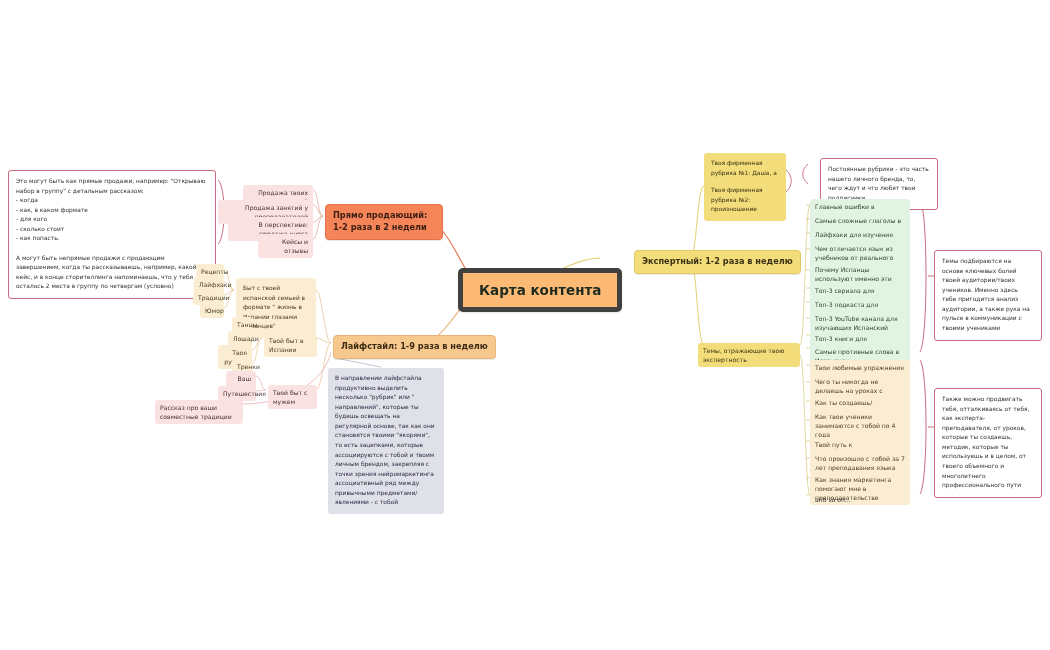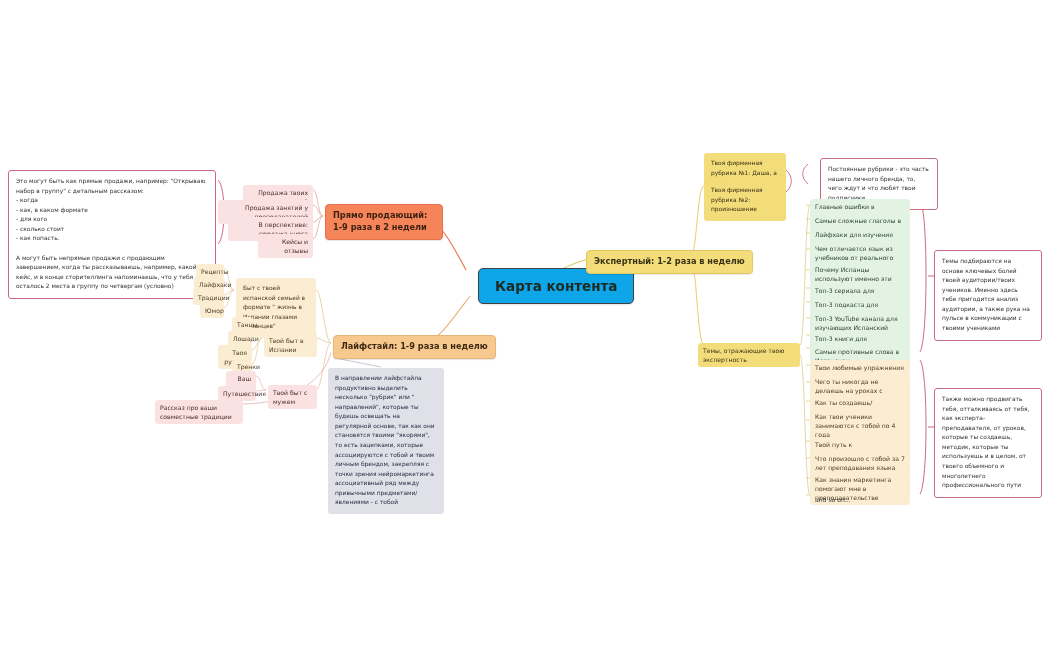--- a/index.html
+++ b/index.html
@@ -7,25 +7,24 @@
     width:1050px;height:650px;background:#ffffff;
     font-family:"DejaVu Sans","Liberation Sans",sans-serif;
     overflow:hidden;position:relative;
   }
   #canvas{position:absolute;left:0;top:0;width:1050px;height:650px;}
   svg.links{position:absolute;left:0;top:0;width:1050px;height:650px;pointer-events:none;}
   .node{position:absolute;box-sizing:border-box;}
 
   
   .central{
-    background:#0ea5e9;border:1px solid #404040;border-radius:5px;
+    background:#fdba74;border:5px solid #404040;border-radius:5px;
     color:#1d2a20;font-size:13.5px;font-weight:bold;
     padding:9px 16px;white-space:nowrap;
     box-shadow:0 1px 2px rgba(0,0,0,.10);
-    margin-left:20px;
   }
   
   .branch{
     border-radius:4px;font-size:8.2px;font-weight:bold;
     padding:5px 7px;line-height:1.45;
     box-shadow:0 1px 1px rgba(0,0,0,.10);
   }
   .branch.sales{background:#f58559;border:1px solid #e7714a;color:#3c1f13;width:118px;}
   .branch.life{background:#f8c98e;border:1px solid #e9b477;color:#3d2a14;white-space:nowrap;}
   .branch.expert{background:#f3dd7a;border:1px solid #e2c95e;color:#3a3214;white-space:nowrap;}
@@ -121,21 +120,21 @@
 
     <path d="M920 200 C 928 210, 928 340, 920 352" stroke="#c96b7e" stroke-width="1" fill="none"></path>
     <path d="M928 276 L 934 276" stroke="#c96b7e" stroke-width="1" fill="none"></path>
 
     <path d="M920 360 C 928 370, 928 482, 920 494" stroke="#c96b7e" stroke-width="1" fill="none"></path>
     <path d="M928 427 L 934 427" stroke="#c96b7e" stroke-width="1" fill="none"></path>
   </svg>
 
   <div class="node central" style="left:458px;top:268px;">Карта контента</div>
 
-  <div class="node branch sales" style="left:325px;top:204px;">Прямо продающий: 1-9 раза в 2 недели</div>
+  <div class="node branch sales" style="left:325px;top:204px;">Прямо продающий: 1-2 раза в 2 недели</div>
 
   <div class="node pill rose" style="left:243px;top:185px;width:70px;text-align:right;">Продажа твоих занятий</div>
   <div class="node pill rose" style="left:218px;top:200px;width:95px;text-align:right;">Продажа занятий у преподавателей</div>
   <div class="node pill rose" style="left:228px;top:217px;width:85px;text-align:right;">В перспективе: продажа курса</div>
   <div class="node pill rose" style="left:258px;top:234px;width:55px;text-align:right;">Кейсы и отзывы</div>
 
   <div class="node note pinkbox" style="left:8px;top:170px;width:208px;">Это могут быть как прямые продажи, например: "Открываю набор в группу" с детальным рассказом:
 - когда
 - как, в каком формате
 - для кого
@@ -159,21 +158,21 @@
   <div class="node pill cream" style="left:264px;top:333px;width:53px;">Твой быт в Испании</div>
 
   <div class="node pill rose" style="left:226px;top:371px;width:30px;text-align:right;">Ваш досуг</div>
   <div class="node pill rose" style="left:218px;top:386px;width:38px;text-align:right;">Путешествия</div>
   <div class="node pill rose" style="left:268px;top:385px;width:49px;">Твой быт с мужем</div>
 
   <div class="node pill rose" style="left:155px;top:400px;width:88px;">Рассказ про ваши совместные традиции</div>
 
   <div class="node note graybox" style="left:328px;top:368px;width:116px;">В направлении лайфстайла продуктивно выделить несколько "рубрик" или " направлений", которые ты будешь освещать на регулярной основе, так как они становятся твоими "якорями", то есть зацепками, которые ассоциируются с тобой и твоим личным брендом, закрепляя с точки зрения нейромаркетинга ассоциативный ряд между привычными предметами/явлениями - с тобой</div>
 
-  <div class="node branch expert" style="left:586px;top:250px;">Экспертный: 1-2 раза в неделю</div>
+  <div class="node branch expert" style="left:634px;top:250px;">Экспертный: 1-2 раза в неделю</div>
 
   <div class="node note goldbox" style="left:704px;top:153px;width:82px;">Твоя фирменная рубрика №1: Даша, а как это сказать на испанском?</div>
   <div class="node note goldbox" style="left:704px;top:180px;width:82px;">Твоя фирменная рубрика №2: произношение</div>
   <div class="node note pinkbox" style="left:820px;top:158px;width:118px;">Постоянные рубрики - это часть нашего личного бренда, то, чего ждут и что любят твои подписчики.</div>
 
   <div class="node pill gold" style="left:698px;top:343px;width:102px;">Темы, отражающие твою экспертность</div>
 
   <div class="node pill mint" style="left:810px;top:199px;width:100px;">Главные ошибки в изучении Испанского</div>
   <div class="node pill mint" style="left:810px;top:213px;width:100px;">Самые сложные глаголы в Испанском</div>
   <div class="node pill mint" style="left:810px;top:227px;width:100px;">Лайфхаки для изучения Испанского</div>

